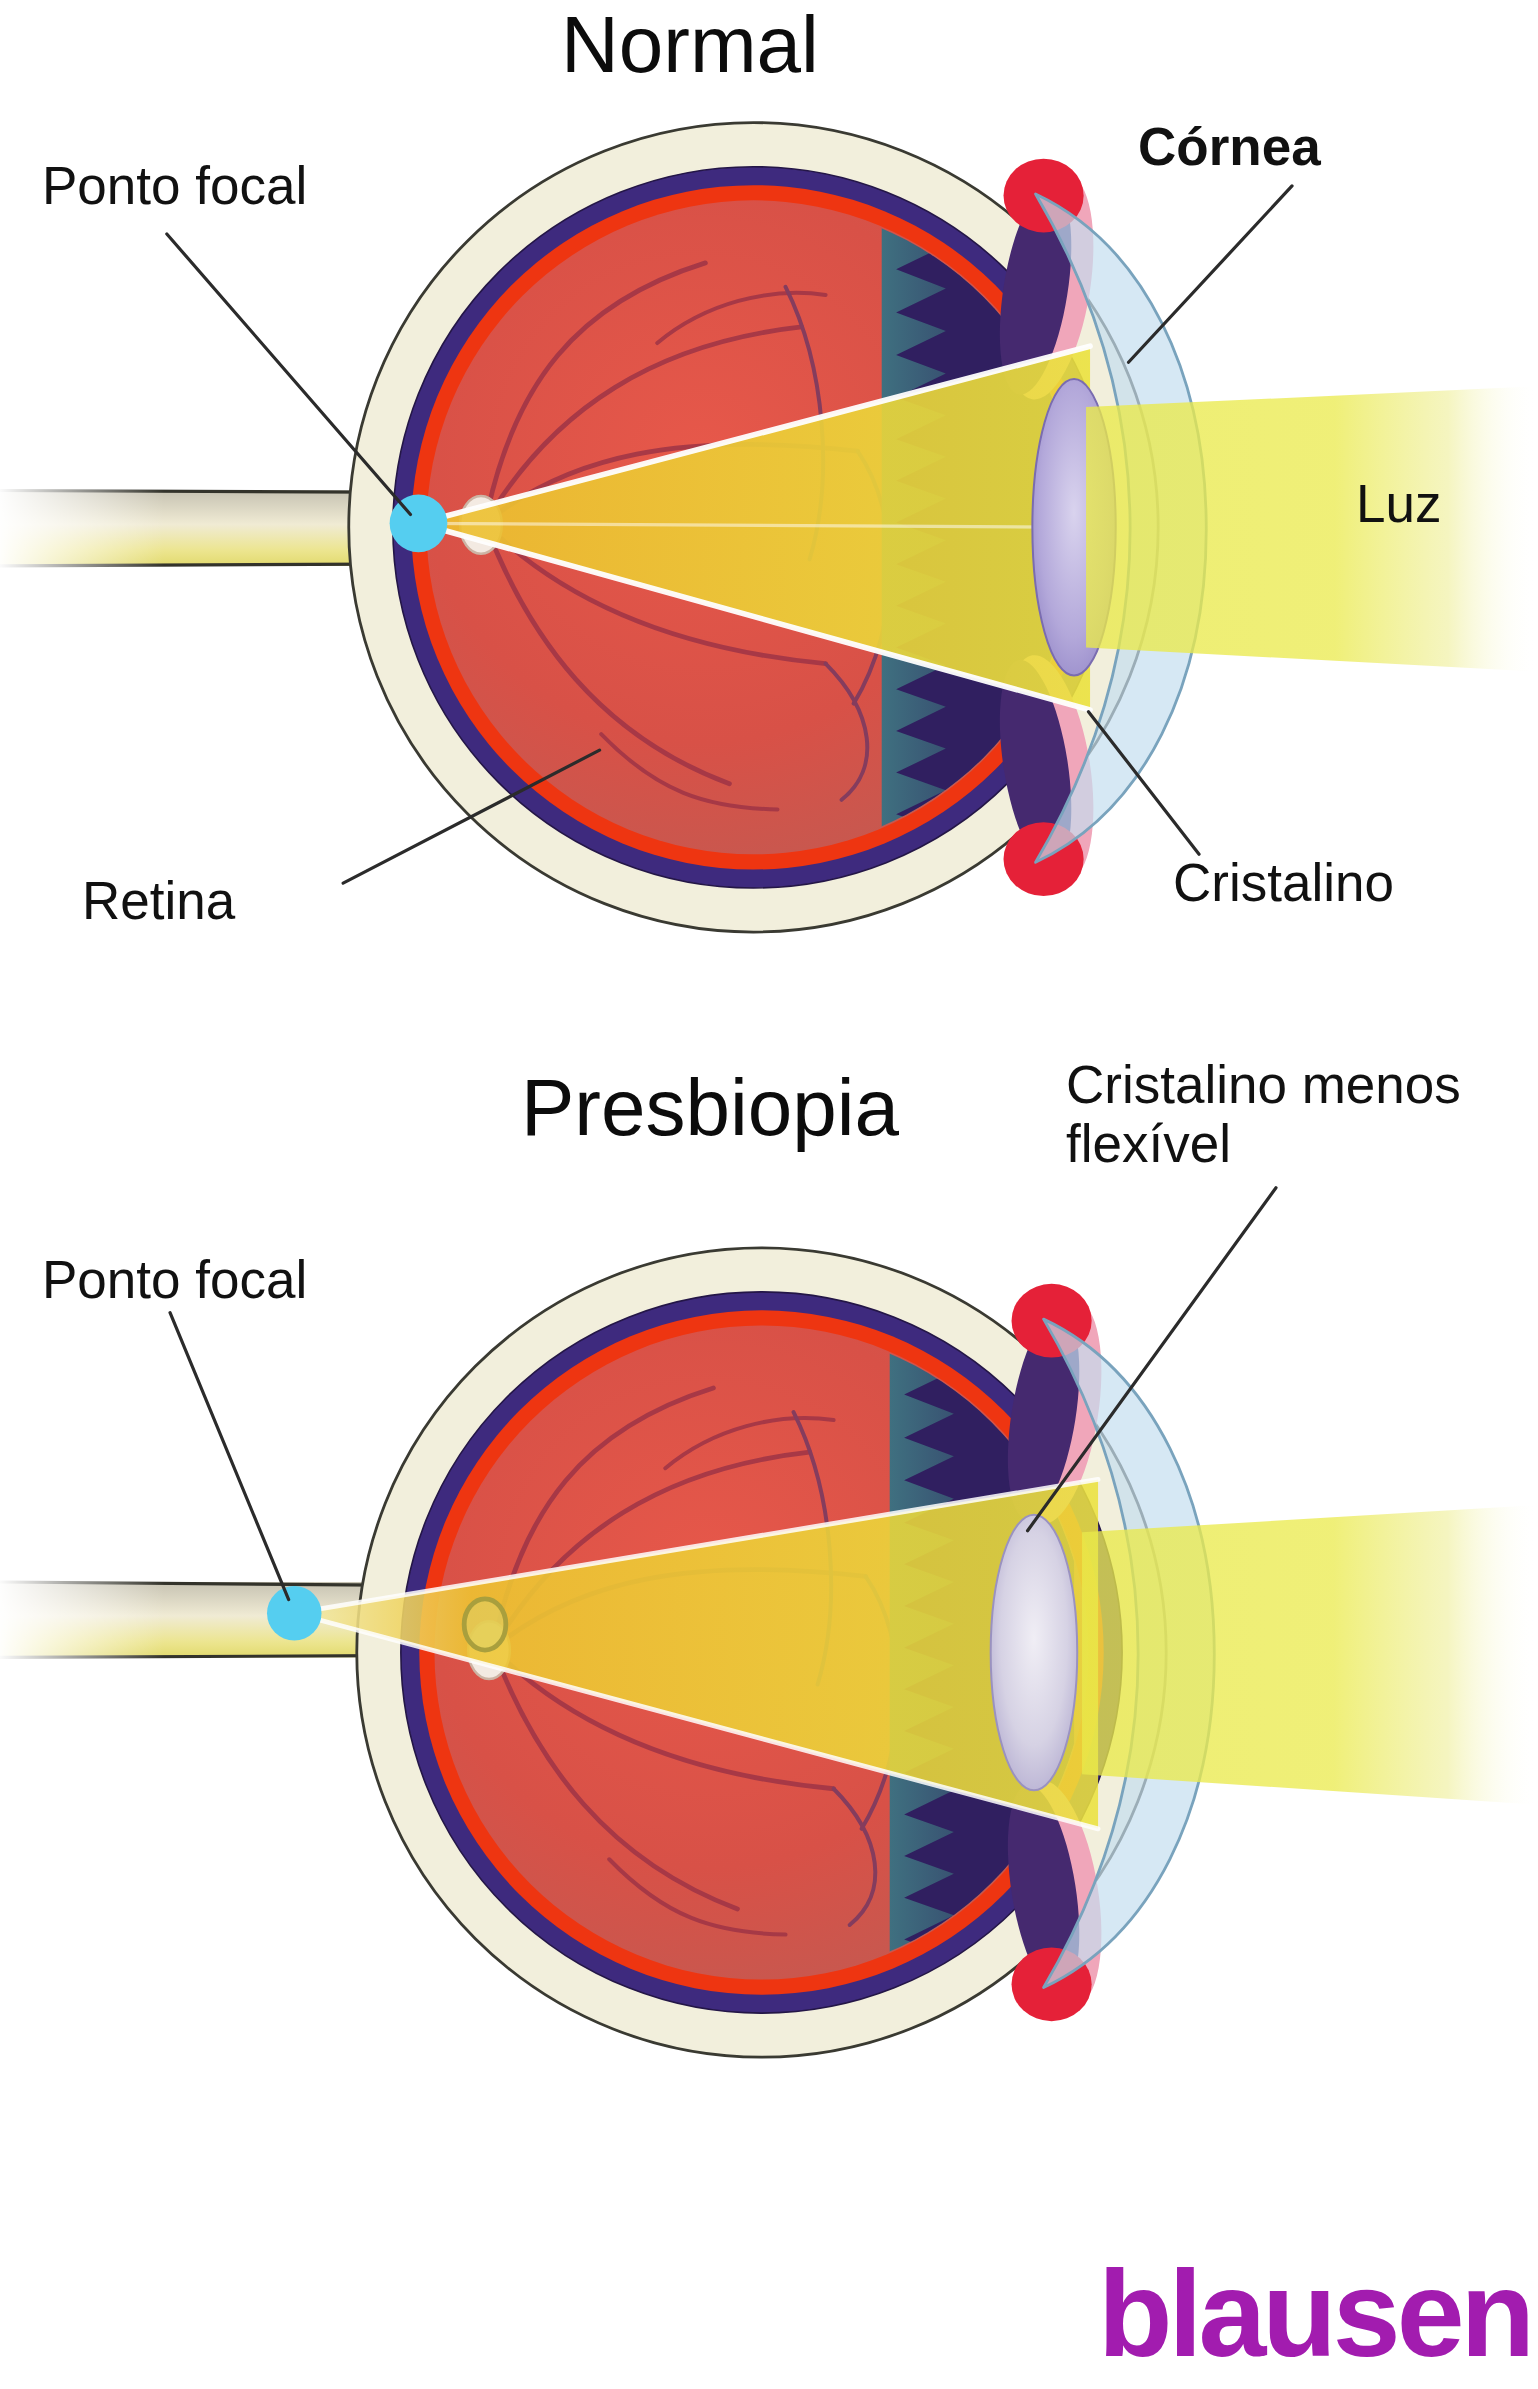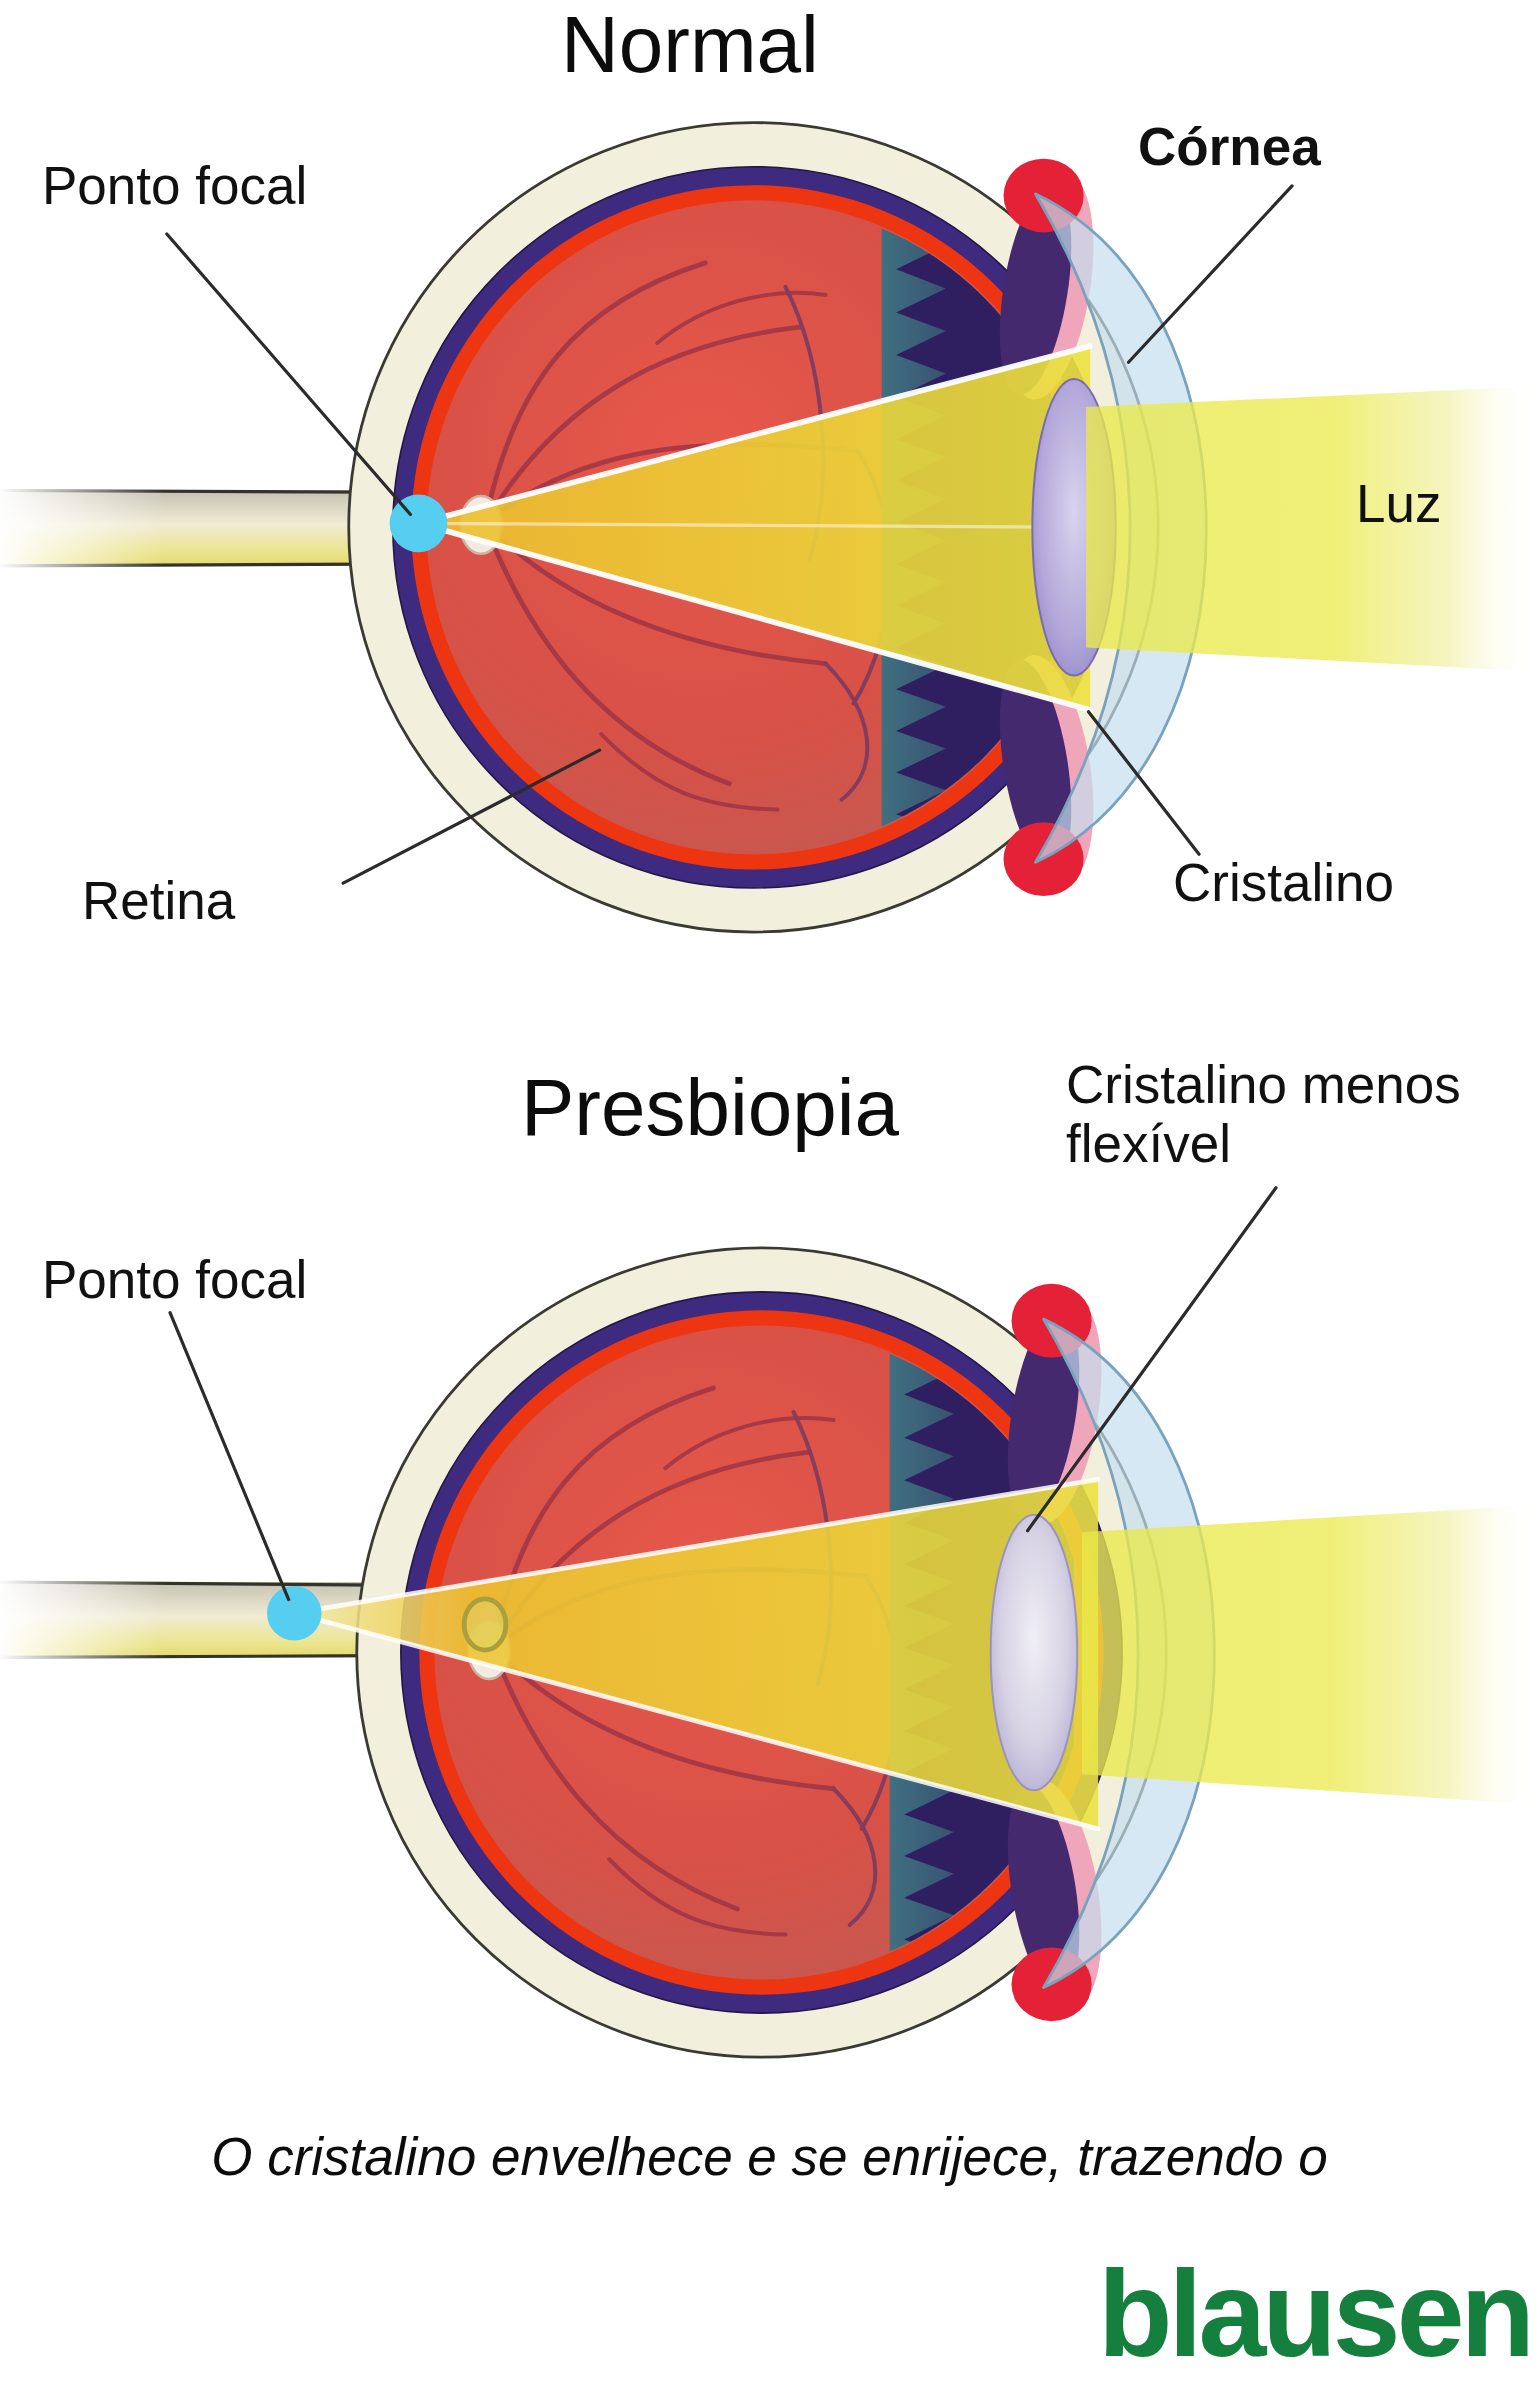--- a/index.html
+++ b/index.html
@@ -51,21 +51,21 @@
   }
   #watermark {
     position: absolute;
     left: 1002px;
     top: 2244px;
     width: 529px;
     text-align: right;
     font-size: 122px;
     font-weight: bold;
     letter-spacing: -4px;
-    color: #15803d;
+    color: #a21caf;
   }
 </style>
 </head>
 <body>
 
 <svg id="canvas-svg" width="1539" height="2389" viewBox="0 0 1920 2981" xmlns="http://www.w3.org/2000/svg">
   <defs>
     <radialGradient id="retG" cx="0.42" cy="0.40" r="0.78">
       <stop offset="0" stop-color="#e7584a"></stop>
       <stop offset="0.55" stop-color="#d85147"></stop>
@@ -214,17 +214,16 @@
 
 <div class="lbl" style="left:1173px; top:853px;">Cristalino</div>
 
 <div class="ttl" style="left:521px; top:1066px; width:561px;">Presbiopia</div>
 
 <div class="lbl lbl-multiline" style="left:1066px; top:1055px; width:437px;">Cristalino menos flexível</div>
 
 <div class="lbl" style="left:42px; top:1250px;">Ponto focal</div>
 
 <div id="caption">
-  <div>O cristalino envelhece e se enrijece, trazendo o</div>
 </div>
 
 <div id="watermark">blausen</div>
 
 
 </body></html>

